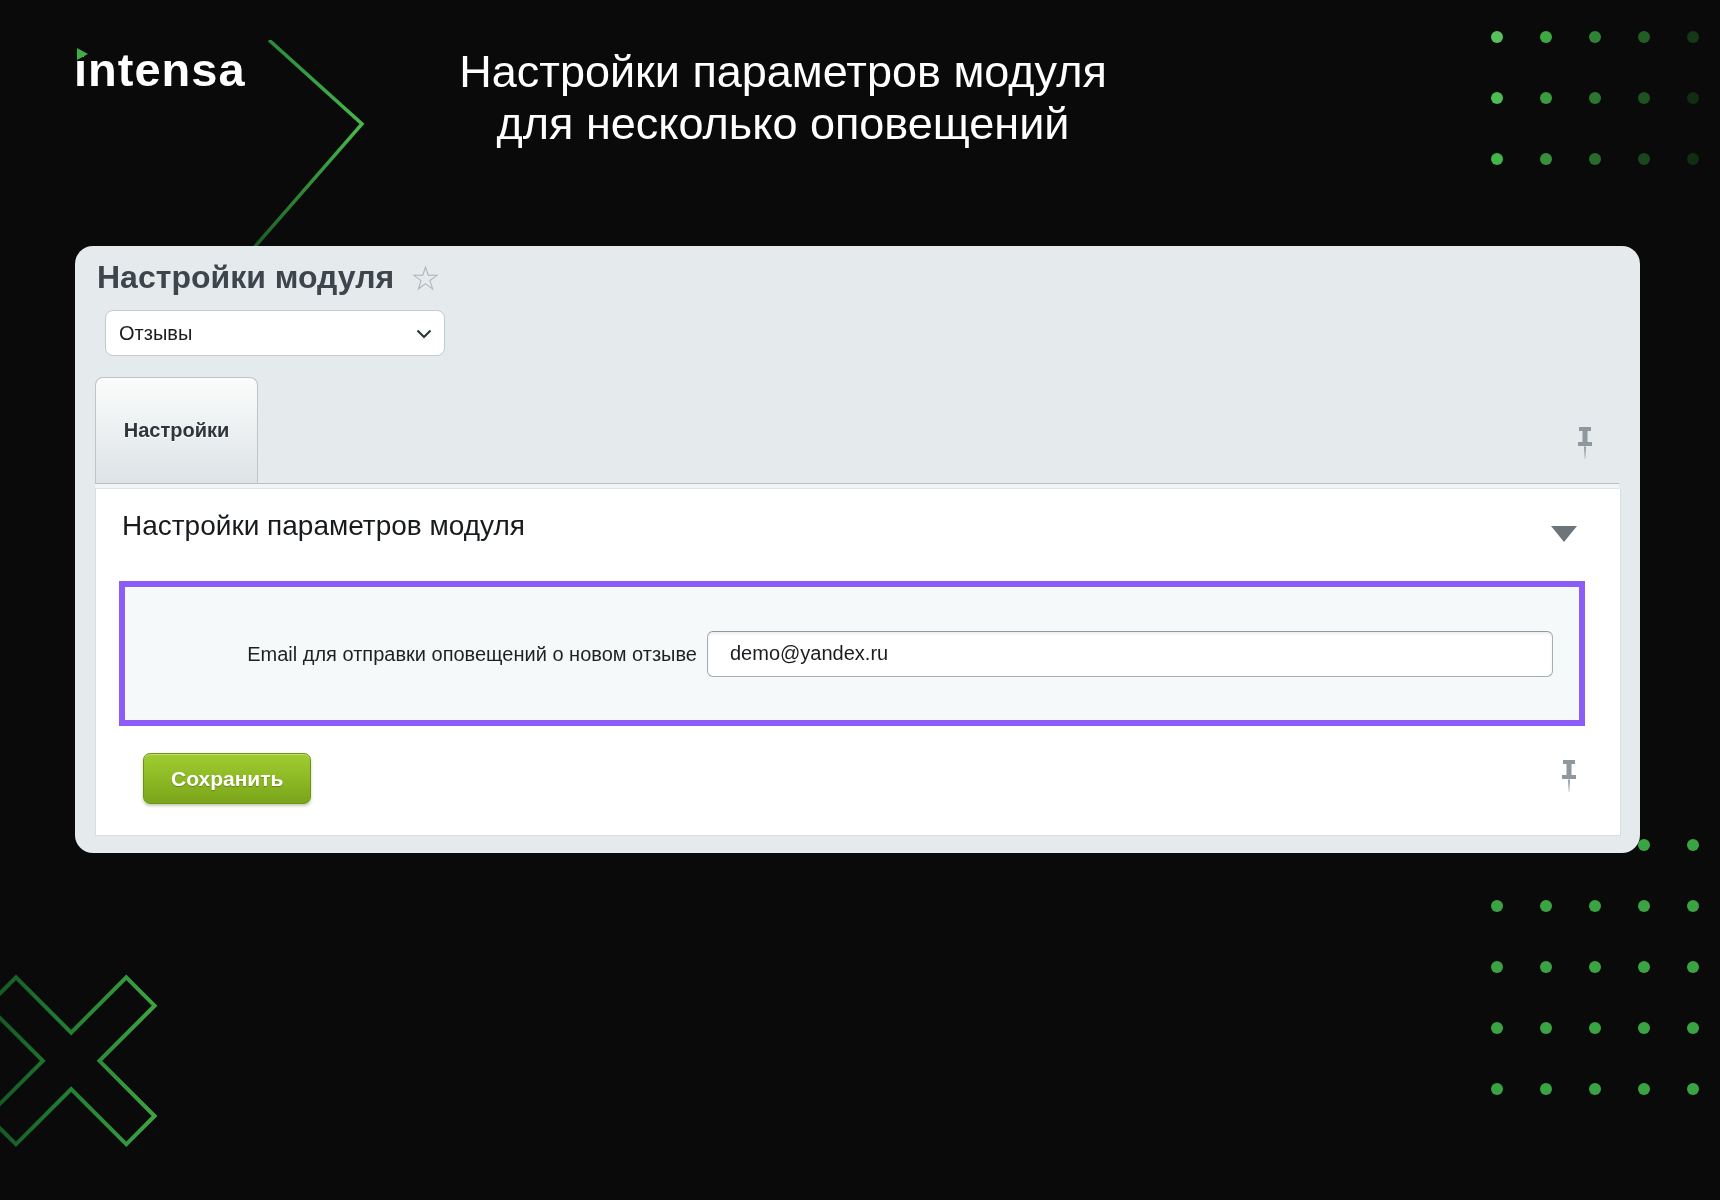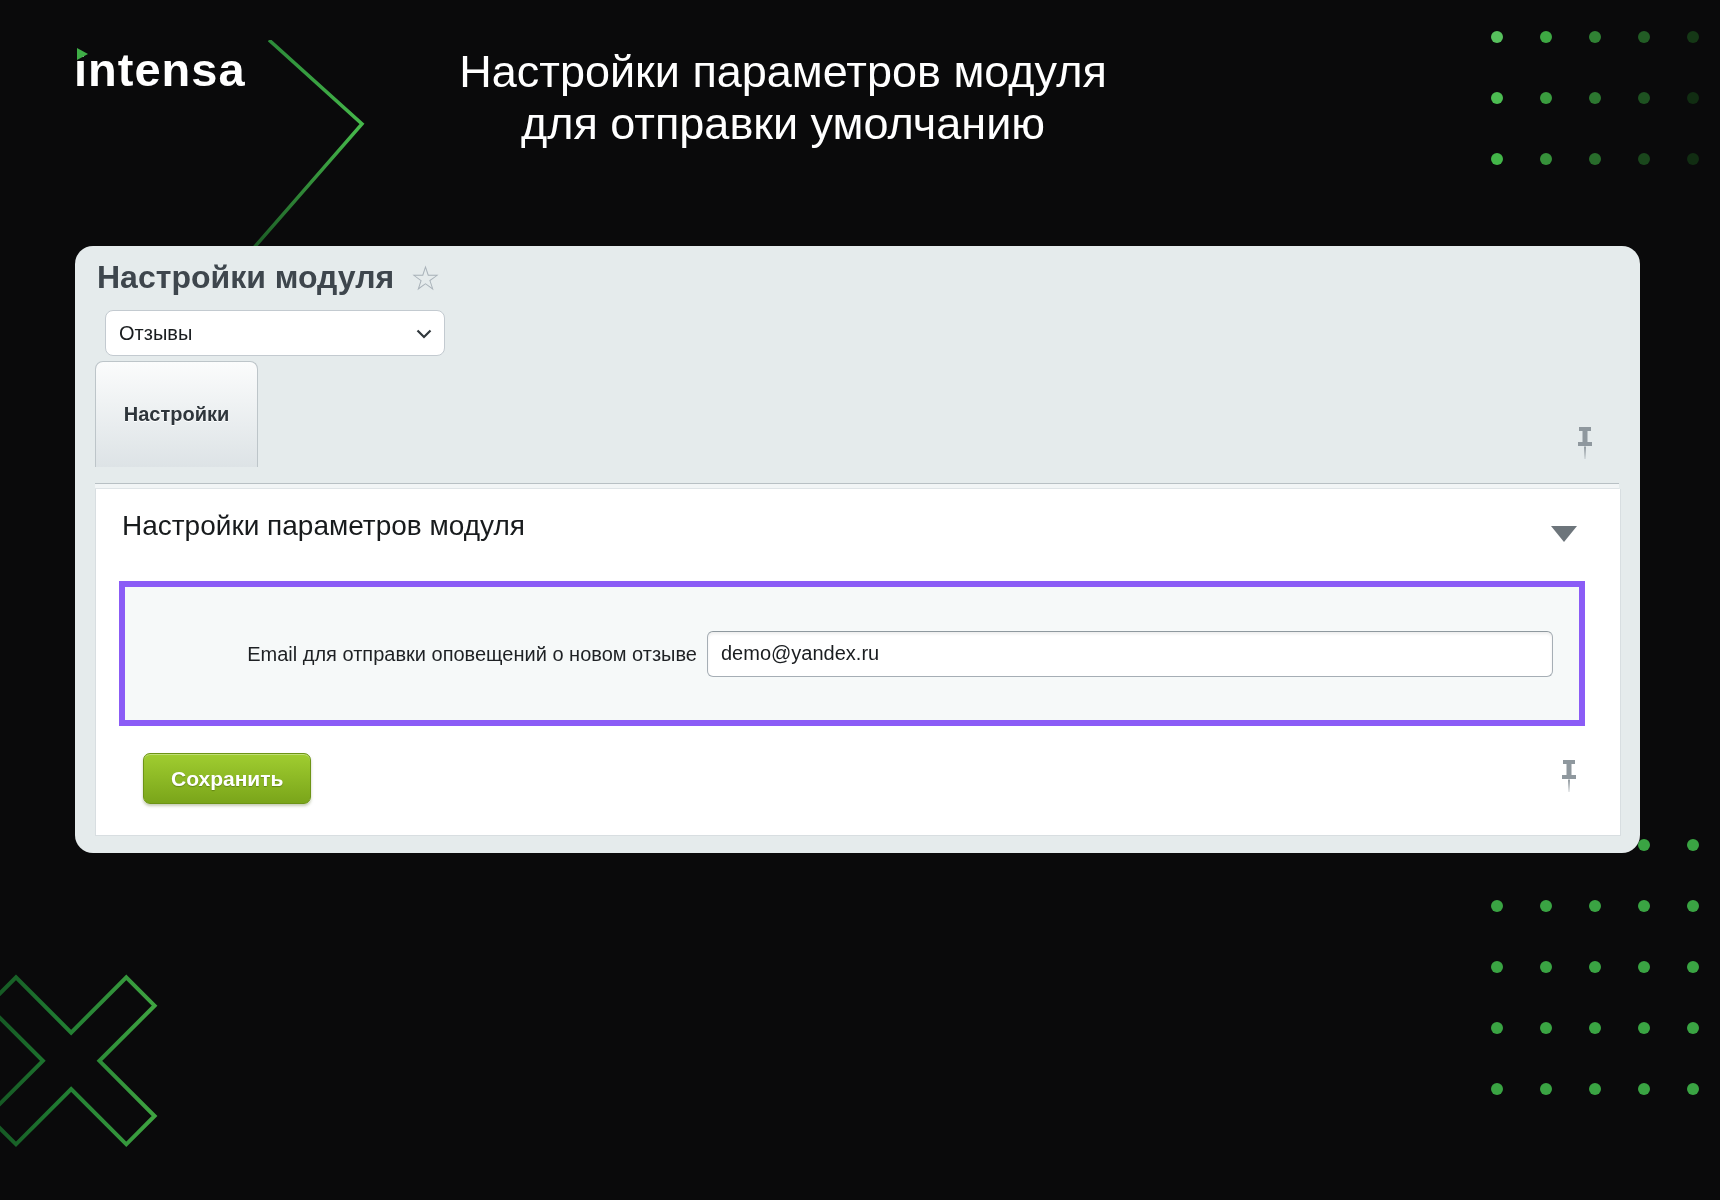--- a/index.html
+++ b/index.html
@@ -34,21 +34,21 @@
   .module-select-wrap{position:absolute;left:30px;top:64px;width:340px;height:46px;}
   select.module-select{
     -webkit-appearance:none;appearance:none;width:100%;height:100%;
     background:#ffffff;border:1px solid #c3cad0;border-radius:8px;
     font-family:"Liberation Sans",sans-serif;font-size:20px;color:#1a1d1f;padding:0 40px 0 13px;outline:none;
   }
   .select-chevron{position:absolute;right:13px;top:19px;pointer-events:none;}
   .tab{position:absolute;display:flex;align-items:center;justify-content:center;cursor:pointer;
     border-radius:8px 8px 0 0;box-sizing:border-box;}
   .tab-active{
-    left:20px;top:115px;width:163px;height:106px;
+    left:20px;top:131px;width:163px;height:106px;
     background:linear-gradient(#fbfcfc,#dde3e6);
     border:1px solid #bdc5c9;border-bottom:none;
     font-size:20px;font-weight:700;color:#2e353b;text-shadow:0 1px 0 #ffffff;text-align:right;
   }
   .tab-inactive{
     left:191px;top:141px;width:128px;height:96px;
     background:linear-gradient(#ffffff,#eef2f4);
     border:1px solid #c6cdd1;border-bottom:none;
     font-size:19px;font-weight:700;color:#4d555b;text-shadow:0 1px 0 #ffffff;
   }
@@ -68,21 +68,21 @@
   .form-panel{
     position:absolute;left:23px;top:92px;width:1466px;height:145px;box-sizing:border-box;
     background:#f6f9f9;border:6px solid #8b5cf6;
     display:flex;align-items:center;padding-left:35px;
   }
   .email-label{width:537px;text-align:right;font-size:20px;color:#1e2124;line-height:28px;}
   .email-input{
     margin-left:10px;width:846px;height:46px;box-sizing:border-box;
     background:#ffffff;border:1px solid #a6aeb5;border-top-color:#8f999f;border-radius:6px;
     box-shadow:inset 0 2px 3px rgba(0,0,0,.07);
-    font-family:"Liberation Sans",sans-serif;font-size:20px;color:#1a1d20;padding:0 13px;outline:none;
+    font-family:"Liberation Sans",sans-serif;font-size:20px;color:#1a1d20;padding:0 22px;outline:none;
   }
   .btn-row{position:absolute;left:47px;top:264px;display:flex;gap:13px;border-radius:24px;}
   .btn{height:51px;border-radius:7px;font-family:"Liberation Sans",sans-serif;
     font-size:21px;font-weight:700;cursor:pointer;}
   .btn-save{
     padding:0 27px;color:#ffffff;text-shadow:0 1px 1px rgba(60,80,10,.45);
     background:linear-gradient(#a0cd30,#7aa51a);
     border:1px solid #6d9415;
     box-shadow:inset 0 1px 0 rgba(255,255,255,.35), 0 2px 3px rgba(90,110,40,.35);
   }
@@ -107,21 +107,21 @@
         <stop offset="0.35" stop-color="#46b94b"></stop>
         <stop offset="1" stop-color="#0d3a18"></stop>
       </linearGradient>
     </defs>
     <polyline points="55,0 148,84 10,242" fill="none" stroke="url(#chevg)" stroke-width="3.5"></polyline>
   </svg>
 </div>
 
 <div class="page-title">
   <div>Настройки параметров модуля</div>
-  <div>для отправки умолчанию</div>
+  <div>для несколько оповещений</div>
 </div>
 
 <div class="dots" id="dots-tr">
     <span class="dot" style="left: 0px; top: 0px; background: rgb(87, 193, 93);"></span>
     <span class="dot" style="left: 49px; top: 0px; background: rgb(62, 168, 67);"></span>
     <span class="dot" style="left: 98px; top: 0px; background: rgb(48, 130, 52);"></span>
     <span class="dot" style="left: 147px; top: 0px; background: rgb(34, 93, 37);"></span>
     <span class="dot" style="left: 196px; top: 0px; background: rgb(21, 56, 22);"></span>
     <span class="dot" style="left: 0px; top: 61px; background: rgb(76, 189, 82);"></span>
     <span class="dot" style="left: 49px; top: 61px; background: rgb(58, 156, 63);"></span>

